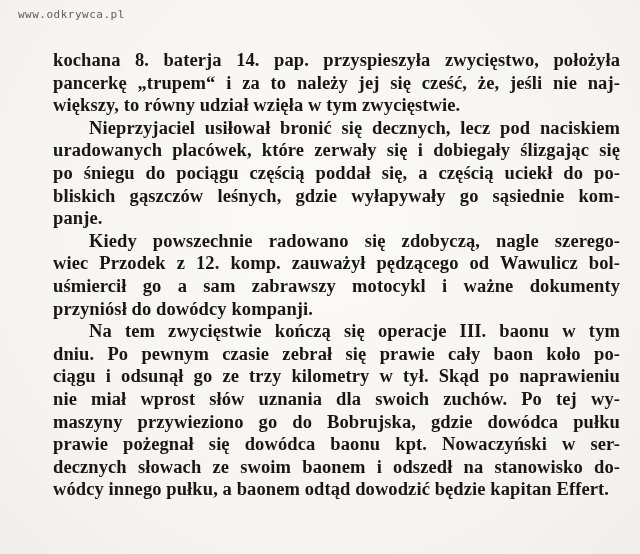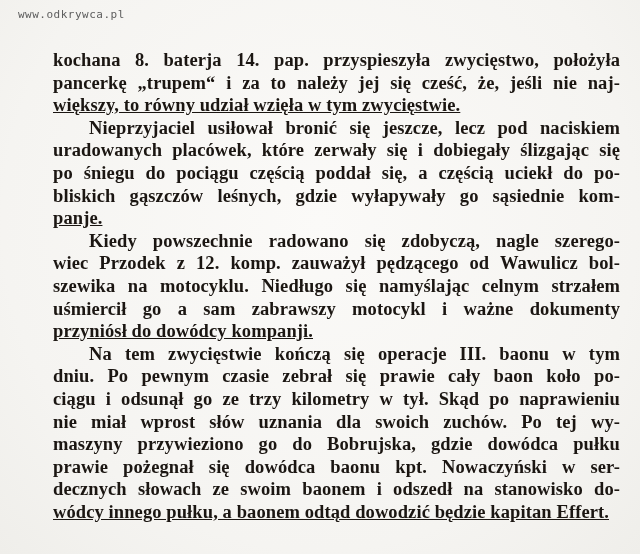--- a/index.html
+++ b/index.html
@@ -50,41 +50,39 @@
   }
   .line.justified {
     white-space: normal; 
     margin-left: 32px;
   }
   .line.indent {
     text-indent: 36px;
   }
   .line.lastline {
     text-align-last: left;
-    text-decoration: underline;
   }
 </style>
 </head>
 <body>
 
 <div class="page">
   <div class="watermark">www.odkrywca.pl</div>
 
   <div class="text-block">
     <div class="line justified">kochana 8. baterja 14. pap. przyspieszyła zwycięstwo, położyła</div>
     <div class="line justified">pancerkę „trupem“ i za to należy jej się cześć, że, jeśli nie naj-</div>
     <div class="line justified lastline">większy, to równy udział wzięła w tym zwycięstwie.</div>
-    <div class="line justified indent">Nieprzyjaciel usiłował bronić się jeszcze, lecz pod naciskiem</div>
+    <div class="line justified indent">Nieprzyjaciel usiłował bronić się decznych, lecz pod naciskiem</div>
     <div class="line justified">uradowanych placówek, które zerwały się i dobiegały ślizgając się</div>
     <div class="line justified">po śniegu do pociągu częścią poddał się, a częścią uciekł do po-</div>
     <div class="line justified">bliskich gąszczów leśnych, gdzie wyłapywały go sąsiednie kom-</div>
     <div class="line justified lastline">panje.</div>
     <div class="line justified indent">Kiedy powszechnie radowano się zdobyczą, nagle szerego-</div>
     <div class="line justified">wiec Przodek z 12. komp. zauważył pędzącego od Wawulicz bol-</div>
-    <div class="line justified">szewika na motocyklu. Niedługo się namyślając celnym strzałem</div>
     <div class="line justified">uśmiercił go a sam zabrawszy motocykl i ważne dokumenty</div>
     <div class="line justified lastline">przyniósł do dowódcy kompanji.</div>
     <div class="line justified indent">Na tem zwycięstwie kończą się operacje III. baonu w tym</div>
     <div class="line justified">dniu. Po pewnym czasie zebrał się prawie cały baon koło po-</div>
     <div class="line justified">ciągu i odsunął go ze trzy kilometry w tył. Skąd po naprawieniu</div>
     <div class="line justified">nie miał wprost słów uznania dla swoich zuchów. Po tej wy-</div>
     <div class="line justified">maszyny przywieziono go do Bobrujska, gdzie dowódca pułku</div>
     <div class="line justified">prawie pożegnał się dowódca baonu kpt. Nowaczyński w ser-</div>
     <div class="line justified">decznych słowach ze swoim baonem i odszedł na stanowisko do-</div>
     <div class="line justified lastline">wódcy innego pułku, a baonem odtąd dowodzić będzie kapitan Effert.</div>

